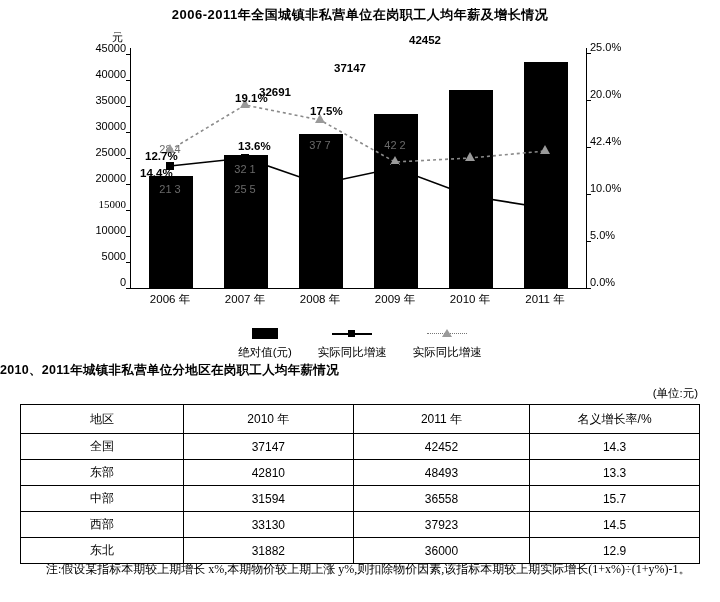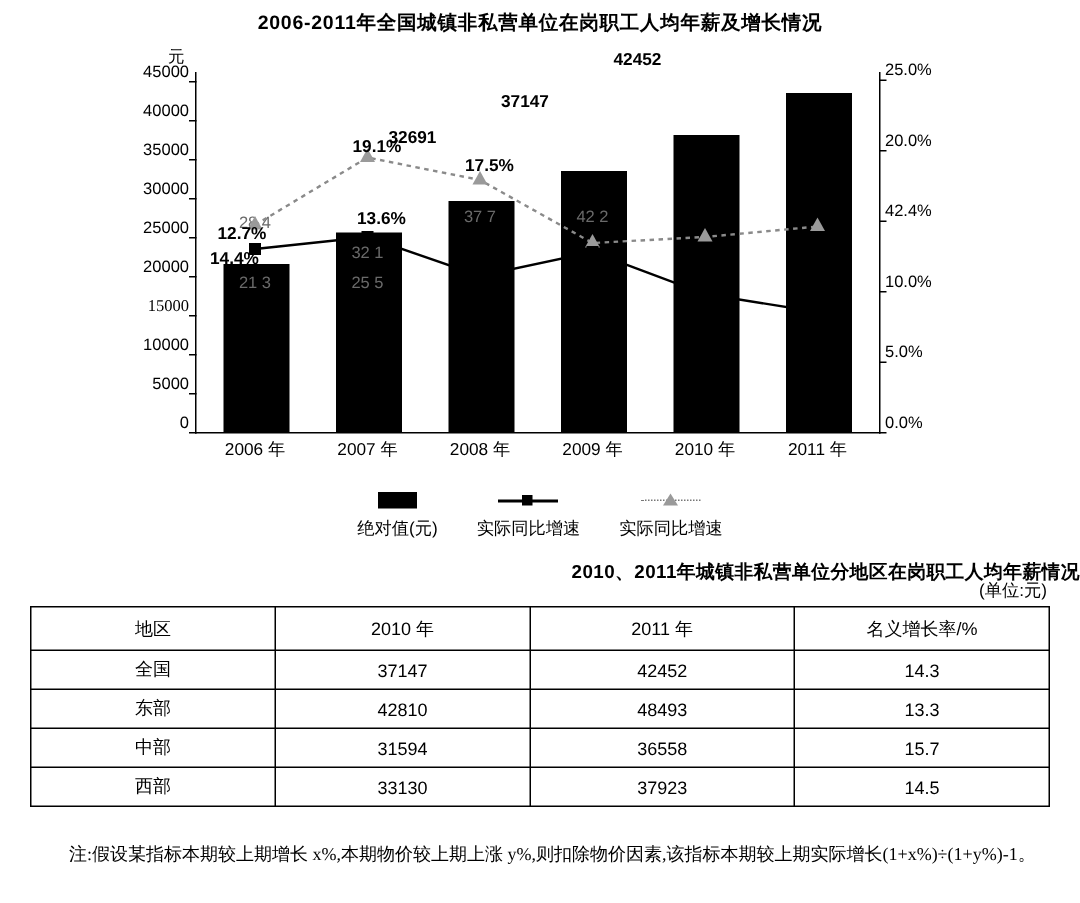--- a/index.html
+++ b/index.html
@@ -81,21 +81,21 @@
     background:none;border-top:1.5px dotted #777;
   }
   .sw-line.dotted .mk{
     width:0;height:0;background:none;left:15px;top:1px;
     border-left:5px solid transparent;border-right:5px solid transparent;
     border-bottom:8px solid #9a9a9a;
   }
 
   
   .table-title{
-    position:absolute;left:0;top:373px;width:720px;text-align:right;
+    position:absolute;left:0;top:362px;width:720px;text-align:left;
     font-size:12.5px;font-weight:bold;letter-spacing:.3px;
   }
   .unit-note{
     position:absolute;right:22px;top:386px;font-size:11.5px;
   }
   table{
     position:absolute;left:20px;top:404px;width:680px;
     border-collapse:collapse;
     font-size:12px;
   }
@@ -285,18 +285,24 @@
         <td>31594</td>
         <td>36558</td>
         <td>15.7</td>
       </tr>
       <tr>
         <td>西部</td>
         <td>33130</td>
         <td>37923</td>
         <td>14.5</td>
       </tr>
+      <tr>
+        <td>东北</td>
+        <td>31882</td>
+        <td>36000</td>
+        <td>12.9</td>
+      </tr>
     </tbody>
   </table>
 
   <div class="footnote">注:假设某指标本期较上期增长 x%,本期物价较上期上涨 y%,则扣除物价因素,该指标本期较上期实际增长(1+x%)÷(1+y%)-1。</div>
 
 </div>
 
 </body></html>

